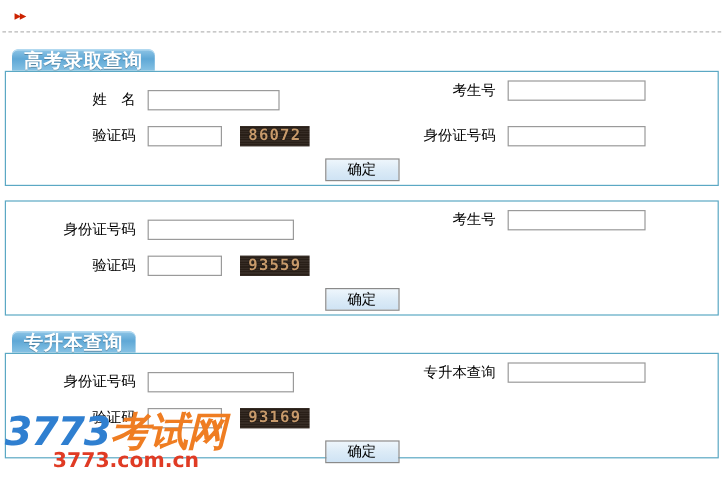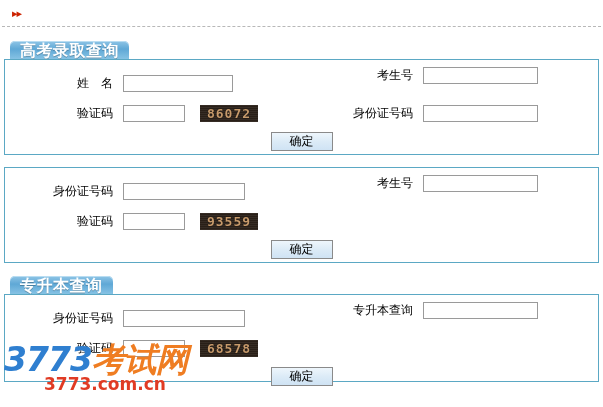--- a/index.html
+++ b/index.html
@@ -283,21 +283,21 @@
       <input class="txt w-id3" type="text" value="" style="">
       <div class="right-half">
         <div class="lbl lbl-right">专升本查询</div>
         <input class="txt w-right" type="text" value="" style="">
       </div>
     </div>
 
     <div class="form-row">
       <div class="lbl lbl-left">验证码</div>
       <input class="txt w-code" type="text" value="" style="">
-      <span class="captcha">68578</span>
+      <span class="captcha">93169</span>
     </div>
 
     <div class="btn-row">
       <button class="btn-confirm">确定</button>
     </div>
 
   </div>
 </div>
 
 <div class="watermark">

